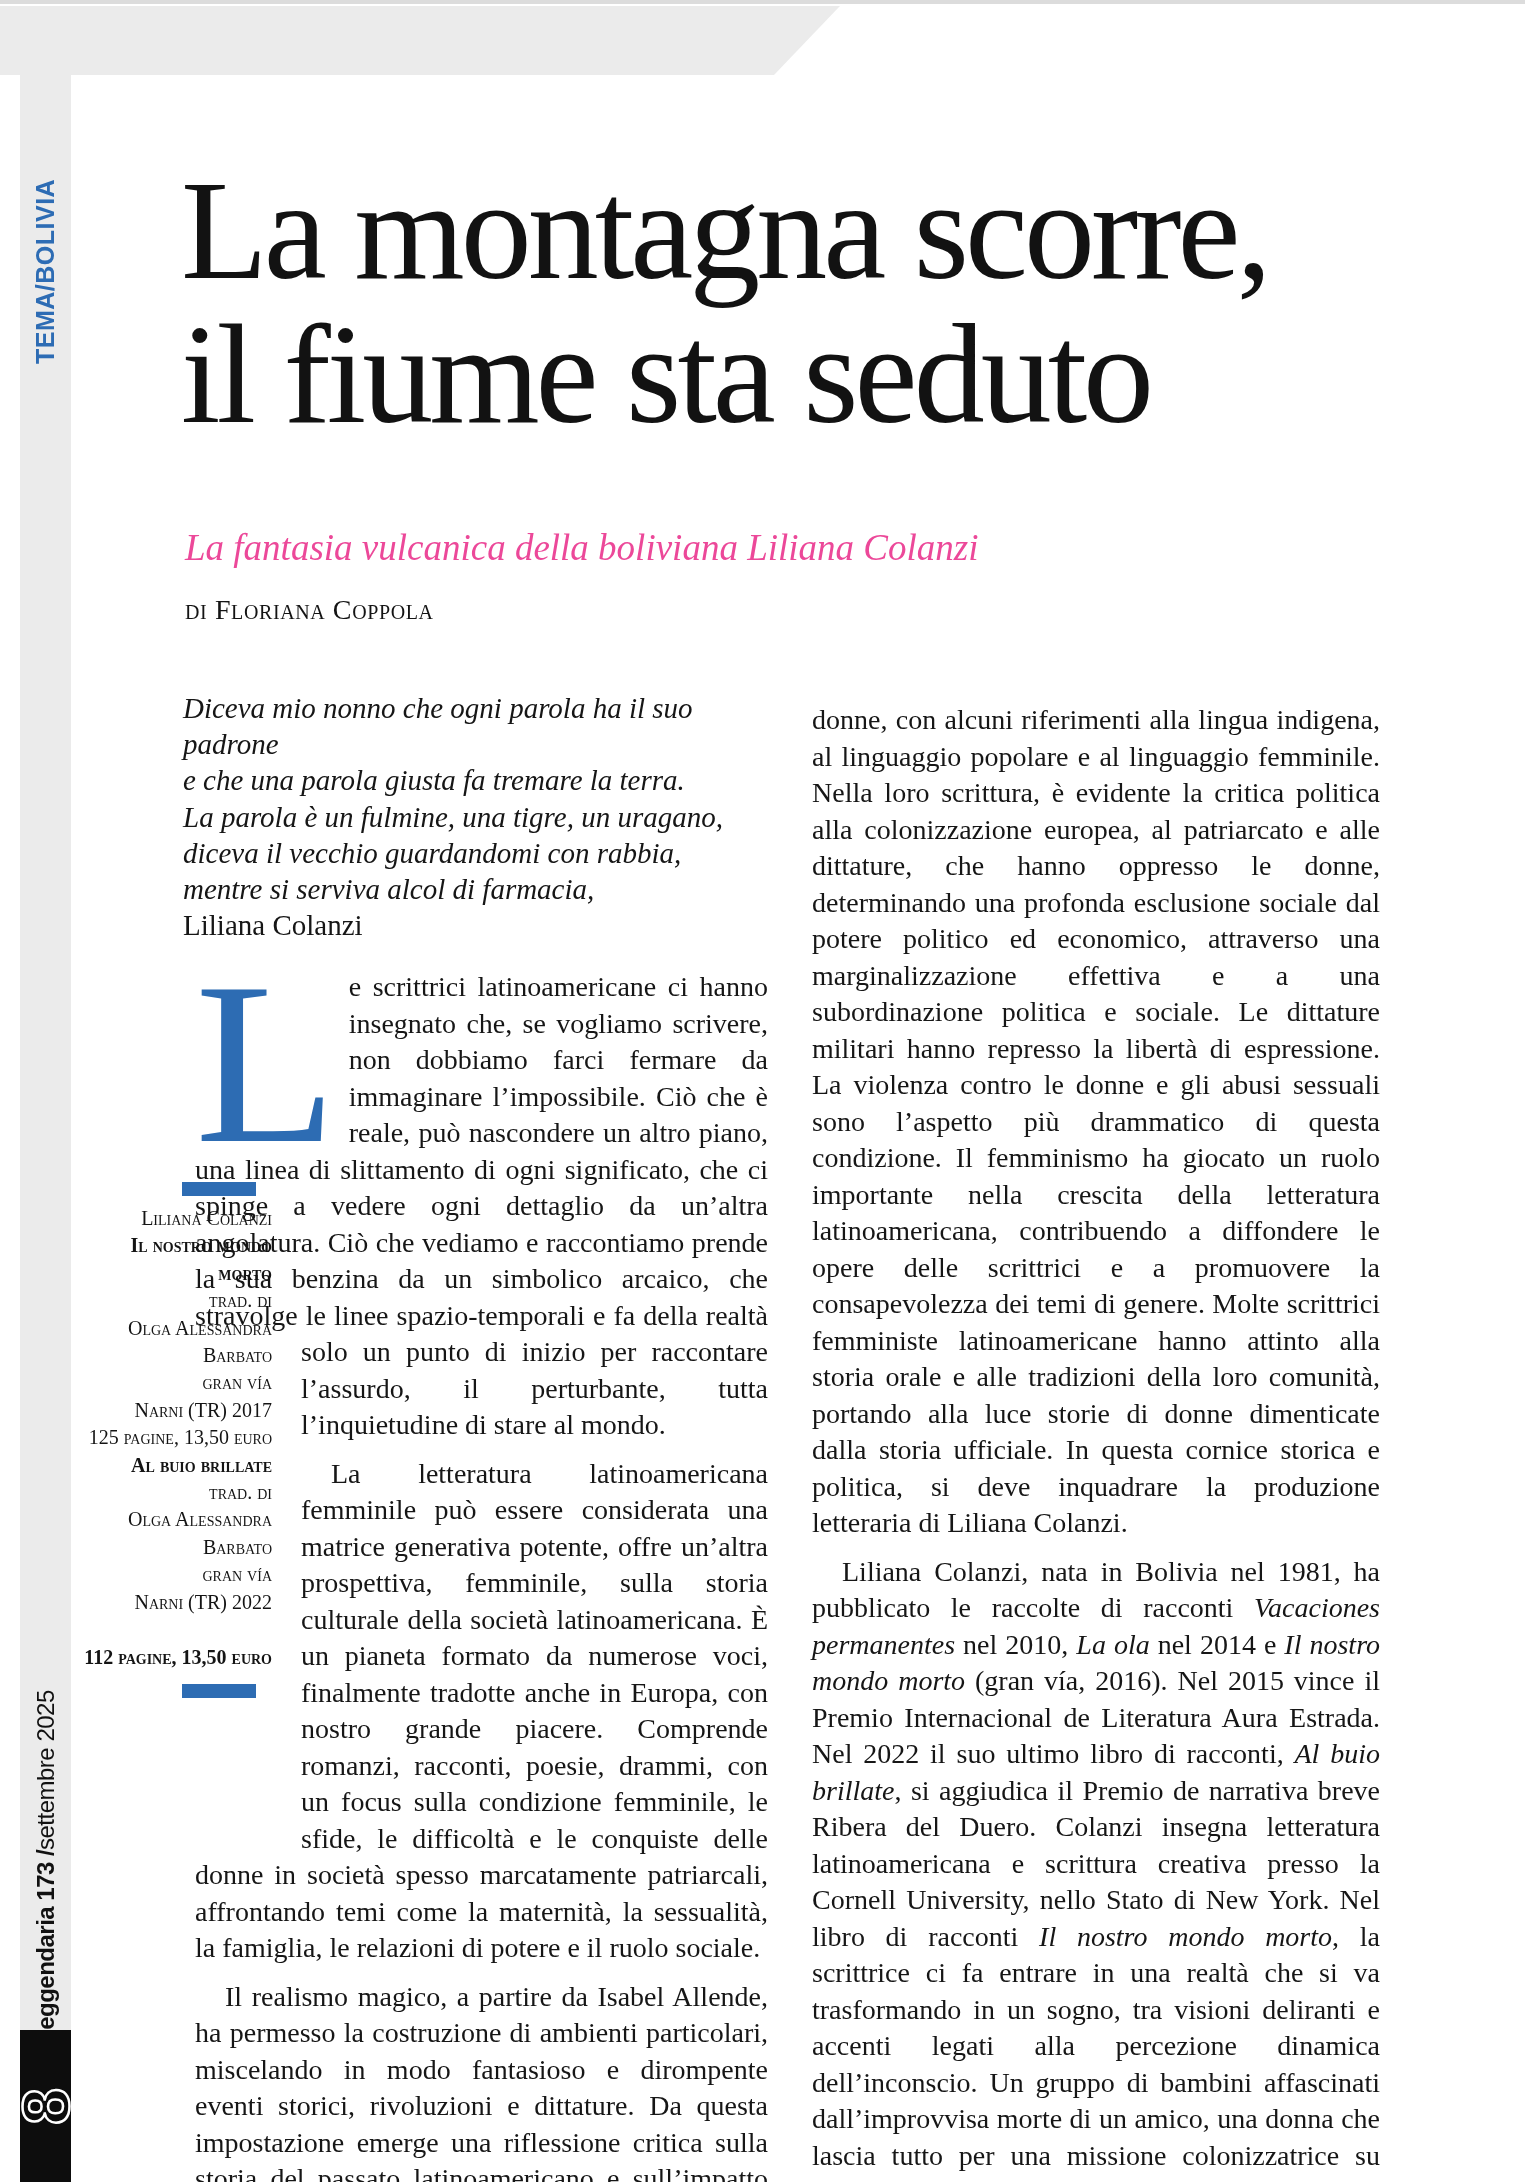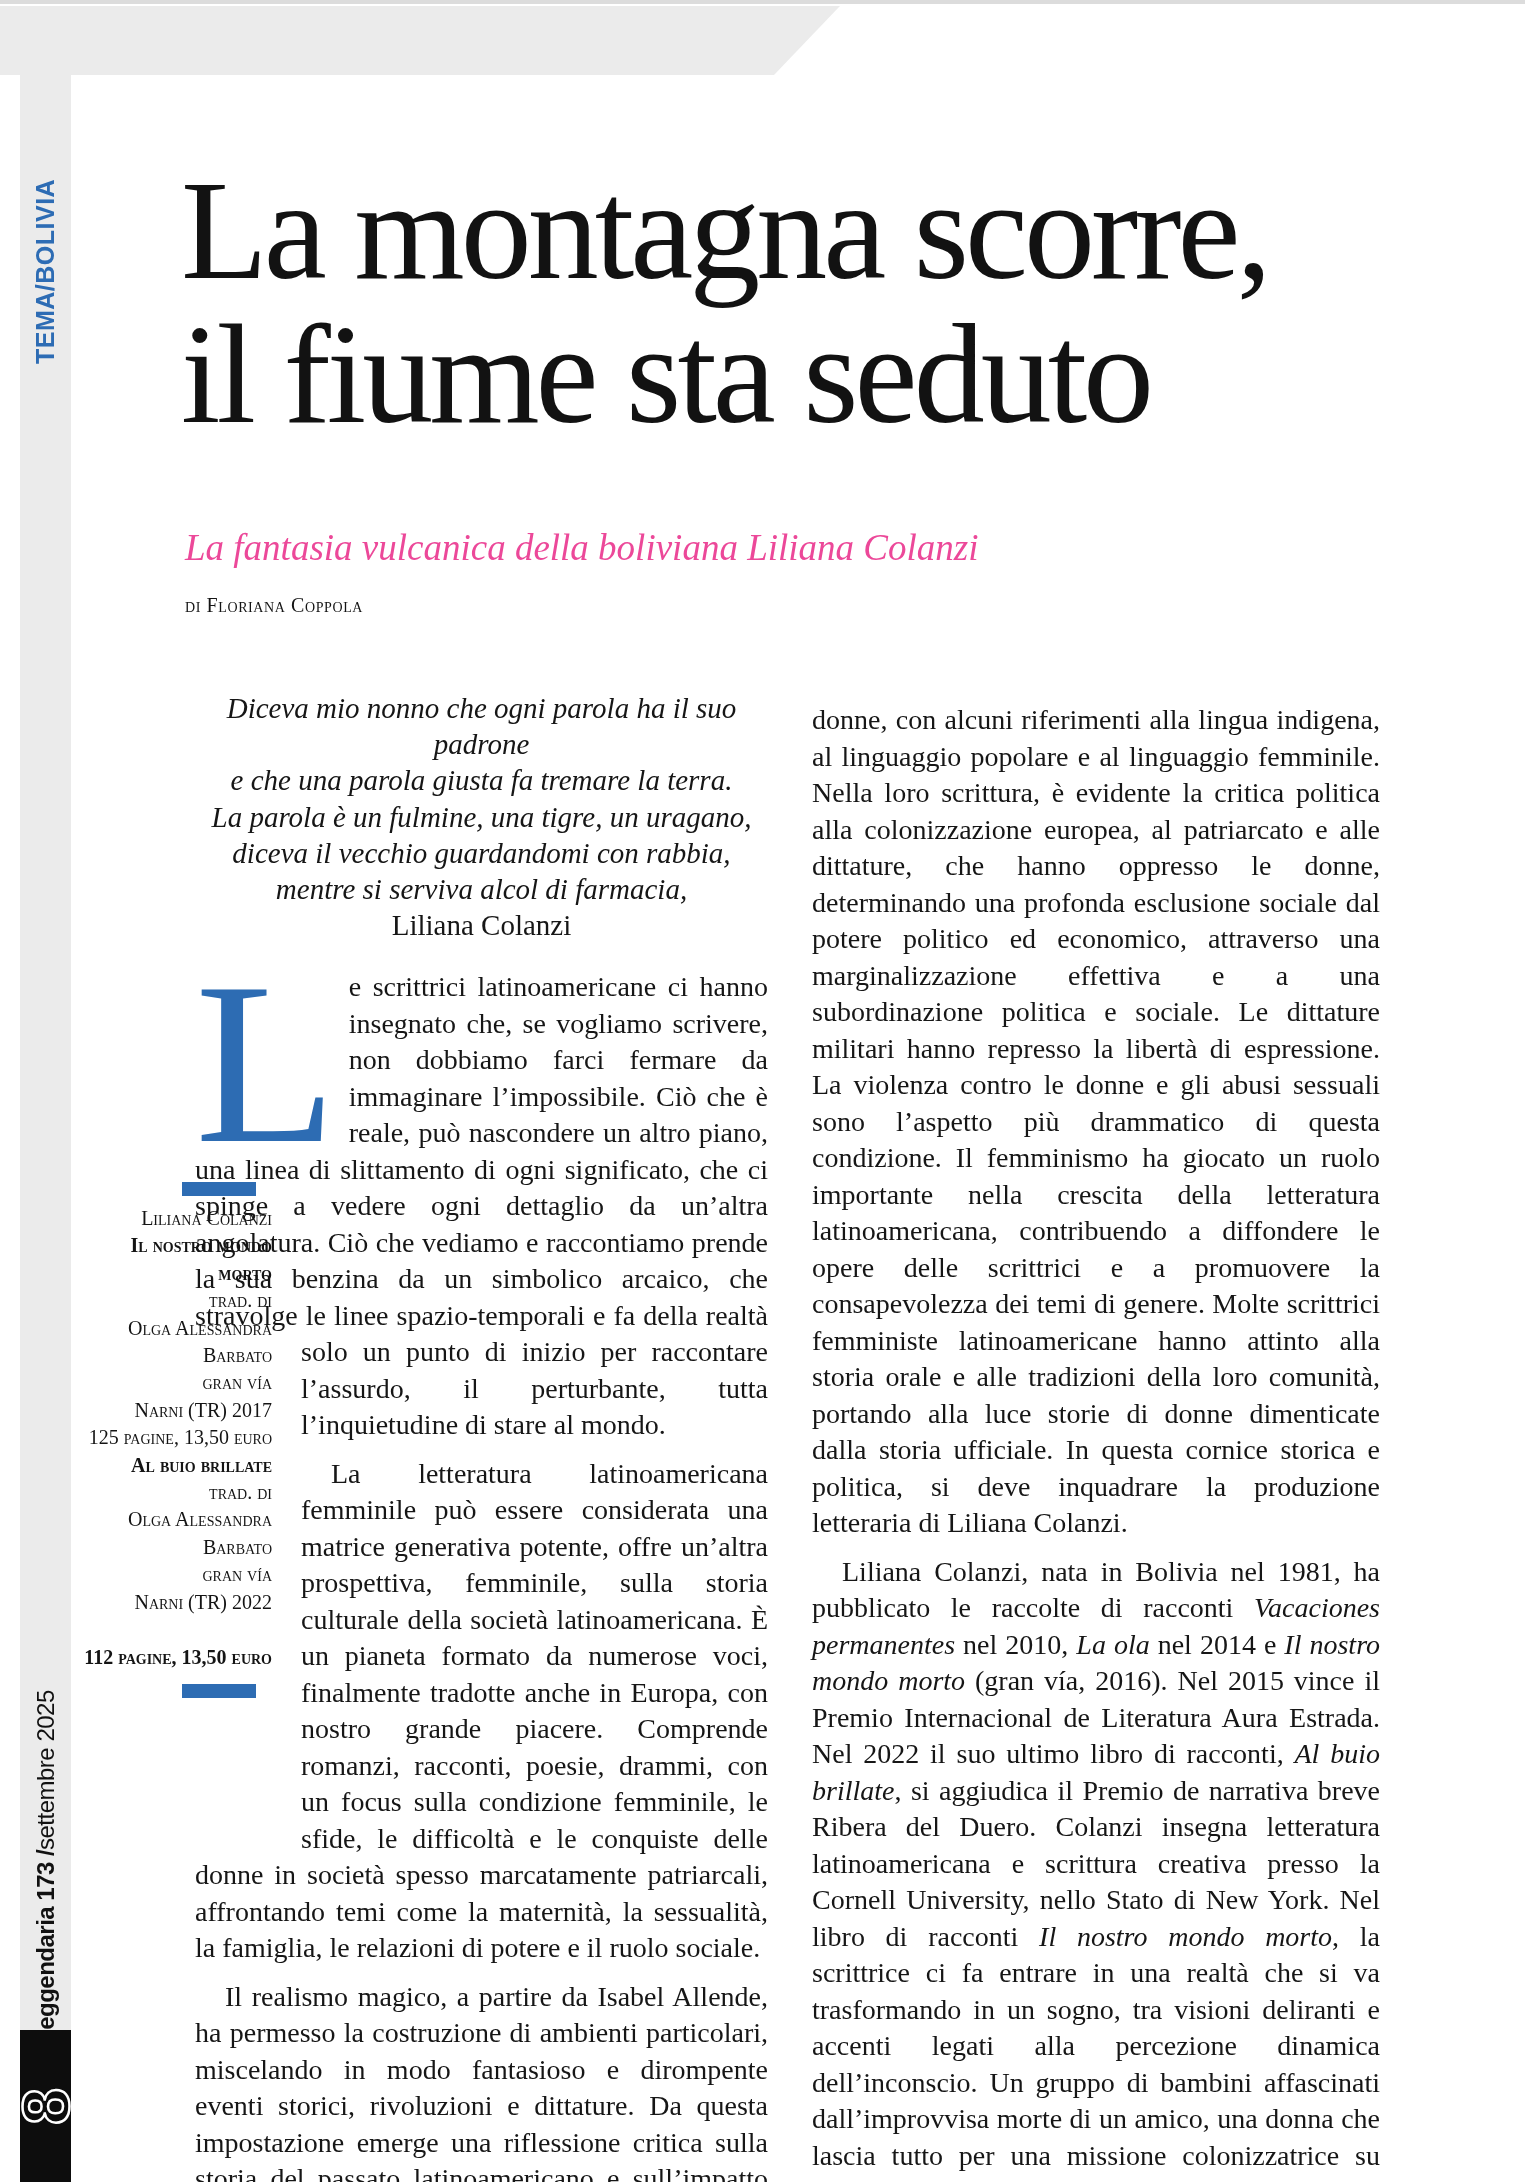--- a/index.html
+++ b/index.html
@@ -38,29 +38,29 @@
     position:absolute;left:181px;top:158px;width:1280px;
     font-size:142px;line-height:144px;letter-spacing:-4px;color:#121212;
   }
   .title span{display:block;}
   .subtitle{
     position:absolute;left:185px;top:498px;width:1100px;
     font-style:italic;font-size:37px;color:#ec4899;margin-top:28px;
   }
   .byline{
     position:absolute;left:185px;top:594px;
-    font-variant:small-caps;font-size:20px;letter-spacing:.6px;color:#141414;
+    font-variant:small-caps;font-size:28px;letter-spacing:.6px;color:#141414;
   }
   
   .col{position:absolute;top:690px;text-align:justify;font-size:28px;line-height:36.5px;}
   .col-left{left:183px;width:597px;}
   .col-right{left:800px;width:592px;}
   .col p{margin:12px;}
   .col p.indent{text-indent:30px;}
-  .epigraph{text-align:center;font-style:italic;font-size:29px;line-height:36.2px;margin:0 0 26px 0;}
+  .epigraph{text-align:left;font-style:italic;font-size:29px;line-height:36.2px;margin:0 0 26px 0;}
   .epigraph .attr{font-style:normal;}
   .dropcap{
     float:left;color:#2d6cb3;font-size:232px;line-height:175px;
     margin:6px 12px 0 0;font-family:"Liberation Serif", serif;
   }
   .notes-spacer{float:left;clear:left;width:106px;height:514px;}
   
   .book-notes{
     position:absolute;left:76px;top:1182px;width:196px;text-align:right;
     font-variant:small-caps;font-size:20px;line-height:27.4px;color:#141414;

